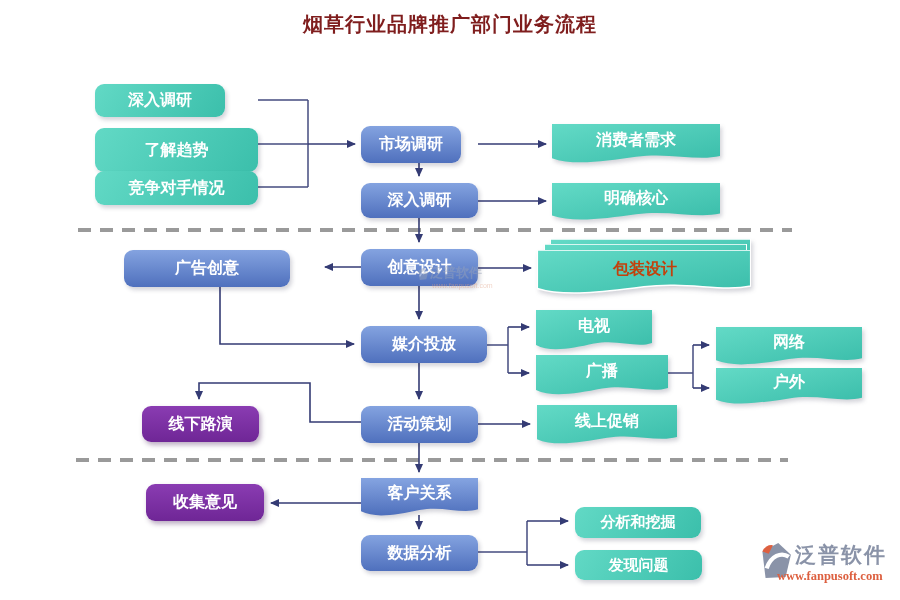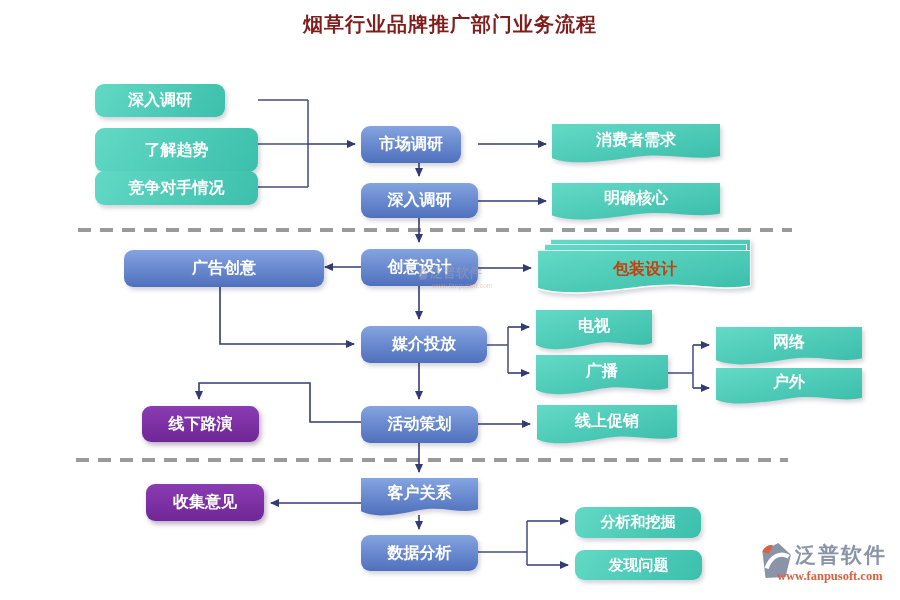--- a/index.html
+++ b/index.html
@@ -108,21 +108,21 @@
       </svg>
     <span class="lbl">消费者需求</span>
   </div>
   <div class="node doc" style="left:552px;top:183px;width:168px;height:39px">
     <svg class="docbg" viewBox="0 0 200 60" preserveAspectRatio="none">
       <path class="teal-fill" d="M0,0 H200 V47 C172,55 140,41 100,48 C62,55 24,61 0,50 Z"></path>
       </svg>
     <span class="lbl">明确核心</span>
   </div>
 
-  <div class="node rect blue-rect" style="left:124px;top:250px;width:200px;height:37px">广告创意</div>
+  <div class="node rect blue-rect" style="left:124px;top:250px;width:166px;height:37px">广告创意</div>
   <div class="node rect blue-rect" style="left:361px;top:249px;width:117px;height:37px">创意设计</div>
 
   <div class="stack" style="left:537px;top:239px;width:216px;height:57px">
     <svg style="left:13px;top:0;width:201px;height:45px" viewBox="0 0 200 60" preserveAspectRatio="none">
       <path class="teal-fill" stroke="#ffffff" stroke-width="2" d="M0,0 H200 V47 C172,55 140,41 100,48 C62,55 24,61 0,50 Z"></path>
       </svg>
     <svg style="left:7px;top:5px;width:203px;height:46px" viewBox="0 0 200 60" preserveAspectRatio="none">
       <path class="teal-fill" stroke="#ffffff" stroke-width="2" d="M0,0 H200 V47 C172,55 140,41 100,48 C62,55 24,61 0,50 Z"></path>
       </svg>
     <svg style="left:0;top:11px;width:214px;height:46px" viewBox="0 0 200 60" preserveAspectRatio="none">

